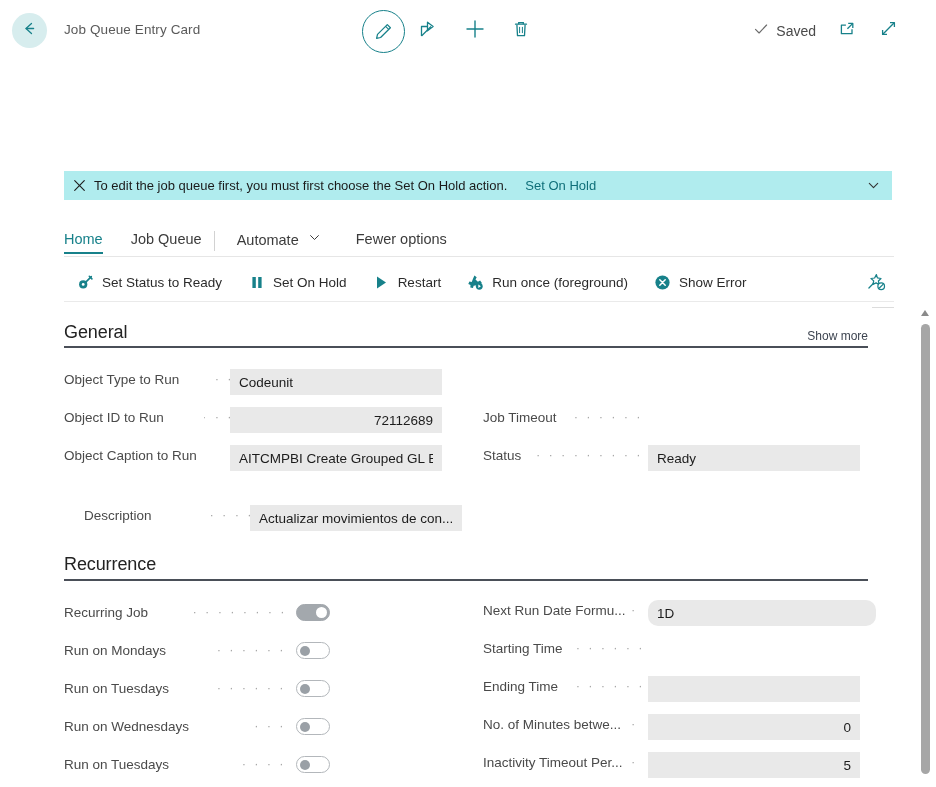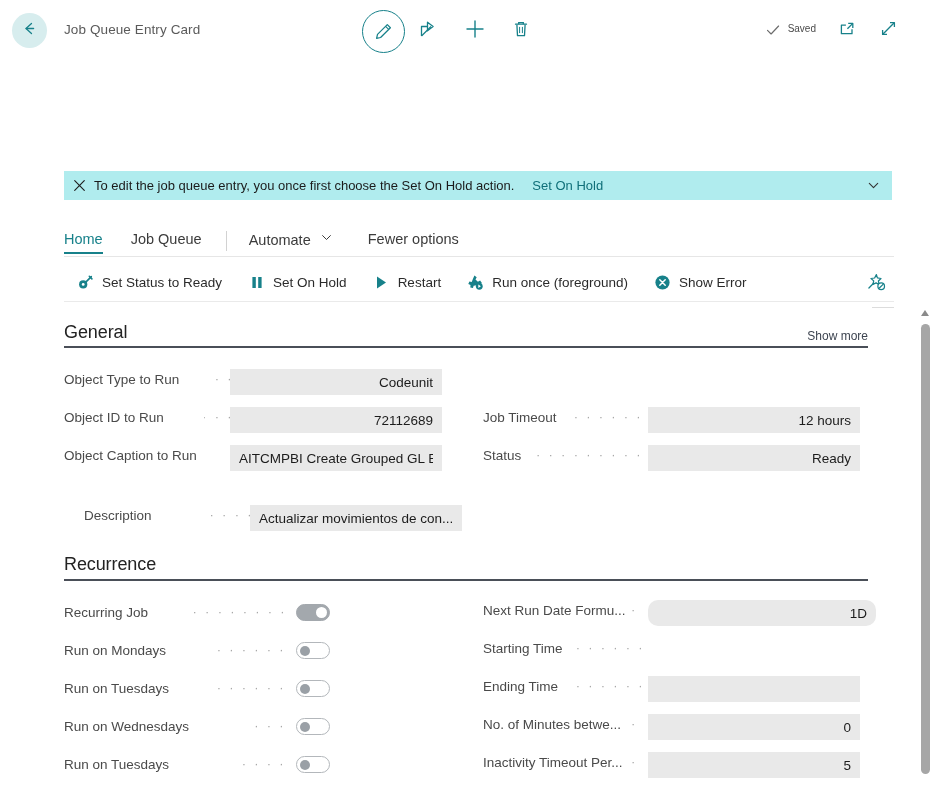--- a/index.html
+++ b/index.html
@@ -29,21 +29,21 @@
     width: 46px; height: 46px; display: flex; align-items: center; justify-content: center;
     cursor: pointer; color: #117d86;
   }
   .edit-circle {
     width: 43px; height: 43px; border-radius: 50%; border: 1.4px solid #17818a;
     display: flex; align-items: center; justify-content: center;
   }
   .right-cmds {
     position: absolute; right: 38px; top: 19px; display: flex; align-items: center; gap: 22px;
   }
-  .saved { display:flex; align-items:flex-start; gap:8px; font-size:10px; color:#4a4a4a; }
+  .saved { display:flex; align-items:center; gap:8px; font-size:14px; color:#4a4a4a; }
   .saved svg { stroke:#6b6b6b; }
   .rc-icon { cursor: pointer; color:#17818a; display:flex; align-items:center; }
 
   
   .title {
     position: absolute; left: 64px; top: 54px; width: 830px;
     font-size: 35px; font-weight: 300; color: #2a2a2a; line-height: 1.32;
     letter-spacing: -0.2px;
   }
 
@@ -95,21 +95,20 @@
     position:absolute; left:0; top:3px; font-size:13.5px; color:#4a4a4a; white-space:nowrap;
   }
   .dots-wrap {
     position:absolute; top:2px; font-size:13px; color:#a8a8a8; letter-spacing:2.3px;
     overflow:hidden; white-space:nowrap; direction:rtl; text-align:left;
   }
   .f-input {
     position:absolute; height:26px; background:#e9e9e9; border:none;
     font-size:13.5px; color:#1c1c1c; padding:0 9px; display:flex; align-items:center;
     font-family:"Liberation Sans", sans-serif;
-    justify-content:flex-end;
   }
   .f-input.num { justify-content:flex-end; }
   .f-input .txt { overflow:hidden; white-space:nowrap; }
 
   
   .tgl { position:absolute; width:34px; height:17px; border-radius:9px; cursor:pointer; }
   .tgl.off { background:#fff; border:1.4px solid #b3b7bb; }
   .tgl.off .knob { position:absolute; left:2.5px; top:2.5px; width:10px; height:10px; border-radius:50%; background:#9aa0a6; }
   .tgl.on { background:#a3a8ad; border:1.4px solid #a3a8ad; }
   .tgl.on .knob { position:absolute; right:2px; top:2px; width:11px; height:11px; border-radius:50%; background:#ffffff; }
@@ -219,34 +218,34 @@
     </div>
   </div>
 
 
   <div class="notify">
     <div class="notify-x">
       <svg width="13" height="13" viewBox="0 0 13 13" fill="none">
         <path d="M1.7 1.7l9.6 9.6M11.3 1.7l-9.6 9.6" stroke="#1e1e1e" stroke-width="1.15" stroke-linecap="round"></path>
       </svg>
     </div>
-    <div class="notify-text">To edit the job queue entry, you once first choose the Set On Hold action.</div>
+    <div class="notify-text">To edit the job queue first, you must first choose the Set On Hold action.</div>
     <div class="notify-action">Set On Hold</div>
     <div class="notify-chev">
       <svg width="13" height="13" viewBox="0 0 13 13" fill="none">
         <path d="M2.3 4.4l4.2 4.2 4.2-4.2" stroke="#333" stroke-width="1.1" fill="none" stroke-linecap="round" stroke-linejoin="round"></path>
       </svg>
     </div>
   </div>
 
   <div class="tabs">
     <div class="tab active">
       <span>Home</span>
     </div>
-    <div class="tab muted" style="margin-right:24px;">
+    <div class="tab muted" style="margin-right:12px;">
       <span>Job Queue</span>
     </div>
     <div class="tab-sep"></div>
     <div class="tab muted">
       <span>Automate</span>
       <span class="tab-chev">
         <svg width="11" height="11" viewBox="0 0 11 11" fill="none">
           <path d="M1.6 3.6l3.9 3.9 3.9-3.9" stroke="#3b3b3b" stroke-width="1" fill="none" stroke-linecap="round" stroke-linejoin="round"></path>
         </svg>
       </span>
@@ -355,23 +354,20 @@
     <div class="dots-wrap" style="left:118px; width:102px;">· · · · · · · · · · · · ·</div>
     <div class="f-input" style="left:166px; width:212px;">
       <span class="txt">Actualizar movimientos de con...</span>
     </div>
   </div>
 
 
   <div class="field" style="left:483px; top:407px; width:380px;">
     <div class="f-label">Job Timeout</div>
     <div class="dots-wrap" style="left:83px; width:77px;">· · · · · · · · · · ·</div>
-    <div class="f-input" style="left:165px; width:212px;">
-      <span class="txt">12 hours</span>
-    </div>
   </div>
 
   <div class="field" style="left:483px; top:445px; width:380px;">
     <div class="f-label">Status</div>
     <div class="dots-wrap" style="left:50px; width:110px;">· · · · · · · · · · · · · ·</div>
     <div class="f-input" style="left:165px; width:212px;">
       <span class="txt">Ready</span>
     </div>
   </div>
 

